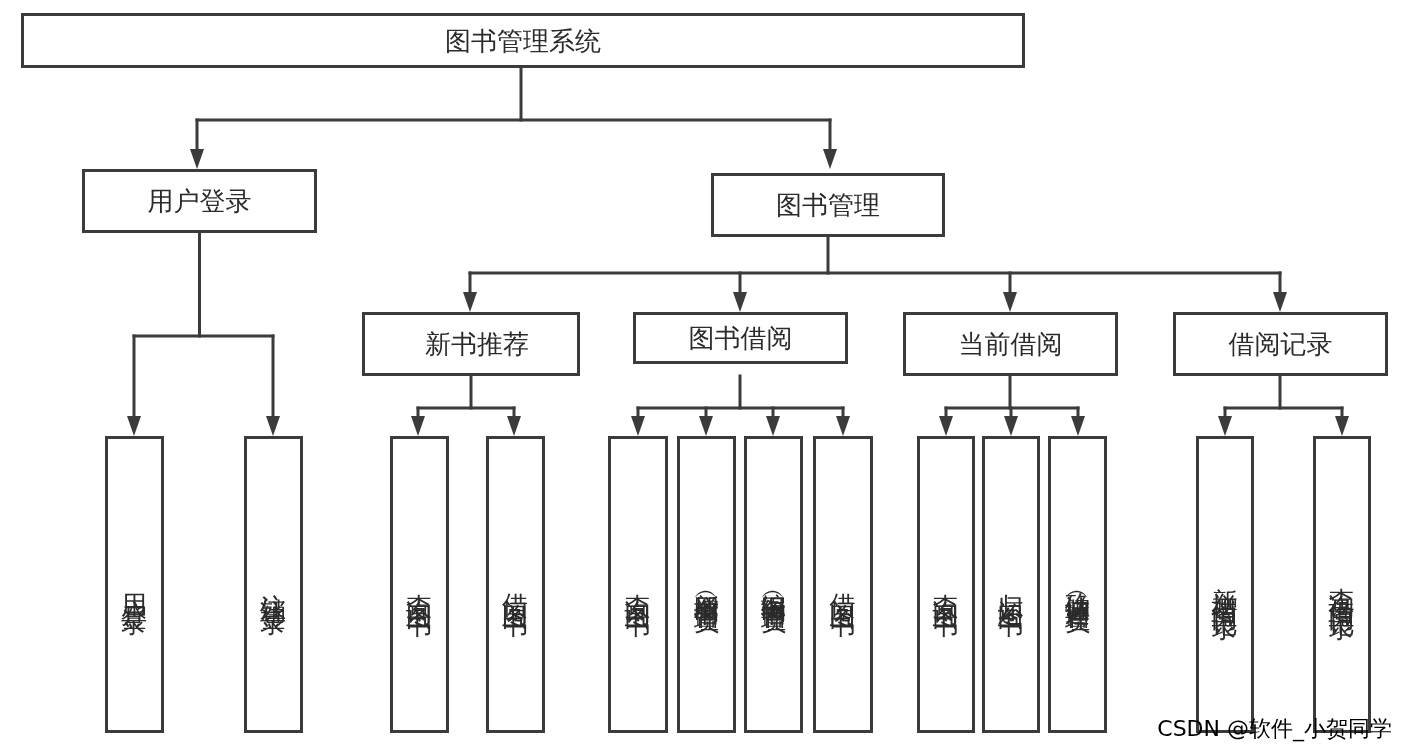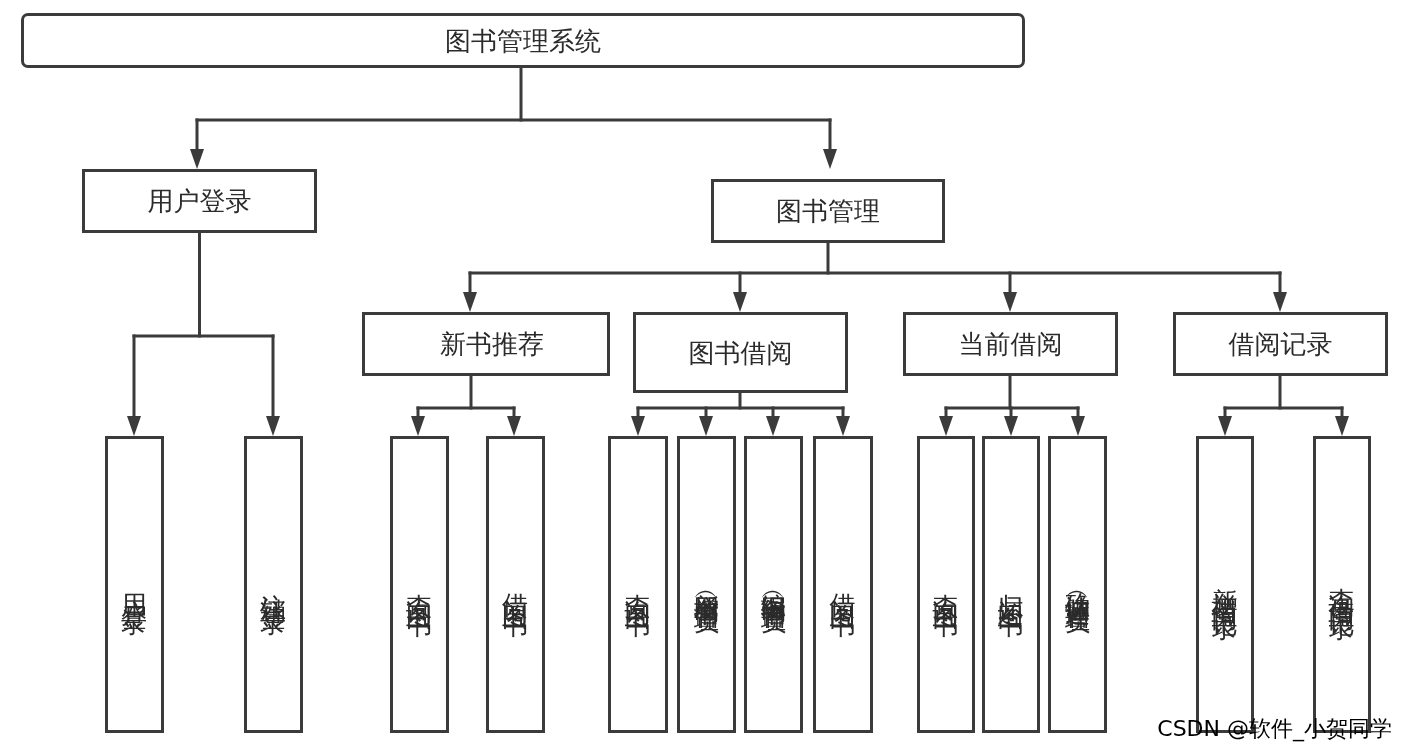--- a/index.html
+++ b/index.html
@@ -15,25 +15,25 @@
     display:flex;align-items:center;justify-content:center;
   }
   .hnode{font-size:26px;line-height:1;white-space:nowrap;}
   .leaf{top:436px;height:297px;}
   .leaf > span{
     writing-mode:vertical-rl;text-orientation:mixed;
     font-size:26px;line-height:1;letter-spacing:0.22em;
   }
   .leaf.sp-tight > span{font-size:25px;letter-spacing:0.1em;}
   
-  #n-root{left:21px;top:13px;width:1004px;height:55px;border-radius:7px;}
+  #n-root{left:21px;top:13px;width:1004px;height:55px;}
   #n-login{left:82px;top:169px;width:235px;height:64px;}
-  #n-mgmt{left:711px;top:179px;width:234px;height:64px;}
-  #n-recommend{left:362px;top:312px;width:248px;height:64px;padding-left:12px;}
-  #n-borrow{left:633px;top:312px;width:215px;height:81px;}
+  #n-mgmt{left:711px;top:173px;width:234px;height:64px;}
+  #n-recommend{left:362px;top:312px;width:218px;height:64px;padding-left:12px;}
+  #n-borrow{left:633px;top:312px;width:215px;height:52px;}
   #n-current{left:903px;top:312px;width:215px;height:64px;}
   #n-records{left:1173px;top:312px;width:215px;height:64px;}
   
   #lf-login{left:105px;width:59px;}
   #lf-logout{left:244px;width:59px;}
   #lf-q1{left:390px;width:59px;}
   #lf-b1{left:486px;width:59px;}
   #lf-q2{left:608px;width:60px;}
   #lf-add{left:677px;width:59px;}
   #lf-edit{left:744px;width:59px;}

